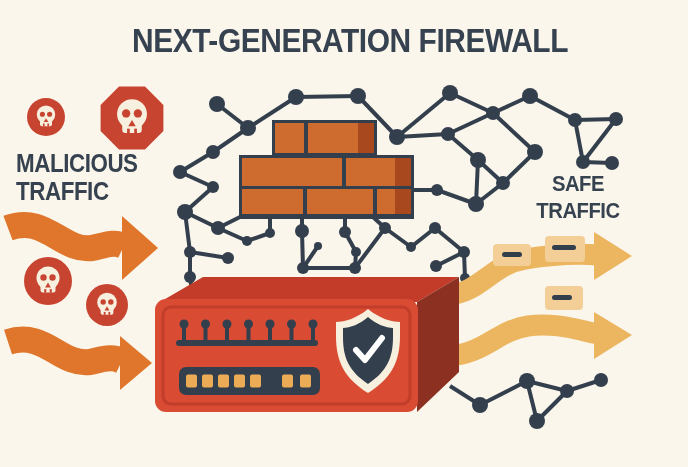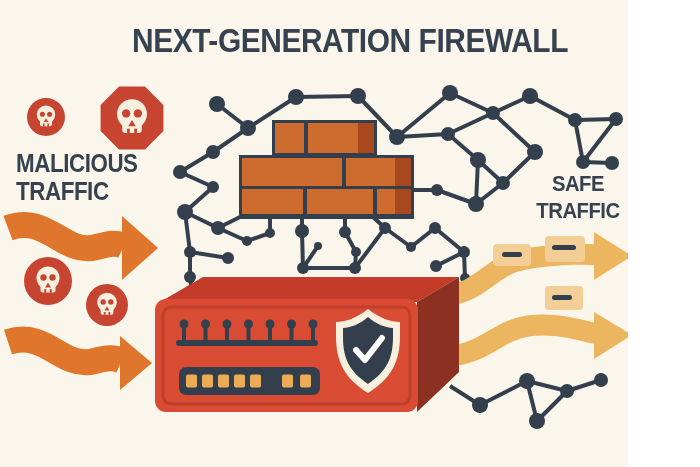--- a/index.html
+++ b/index.html
@@ -1,17 +1,17 @@
 <!DOCTYPE html>
 <html style="--bg: #FAF6EB; --ink: #36424F; --navy: #333F4D; --brick: #CE6B2F; --brick_shade: #A8481F; --box_red: #D94B33; --box_top: #C33B29; --box_inner_line: #C03E2A; --box_side: #8C3122; --arrow_orange: #E0762B; --arrow_yellow: #ECB660; --chip: #F3CF97; --led: #ECAC55; --badge: #C74431; --cream: #F8F0DE;"><head>
 <meta charset="utf-8">
 <style>
   html,body{margin:0;padding:0;}
   #stage{
-    position:relative;width:628px;height:467px;overflow:hidden;
+    position:relative;width:688px;height:467px;overflow:hidden;
     background:var(--bg,#FAF6EB);
     font-family:"Liberation Sans",sans-serif;
   }
   #art{position:absolute;left:0;top:0;}
   .label{position:absolute;color:var(--ink,#36424F);font-weight:800;}
   #title{
     left:0;top:21px;width:700px;text-align:center;
     font-size:34px;letter-spacing:-.5px;transform:scaleX(.88);
     white-space:nowrap;
   }

